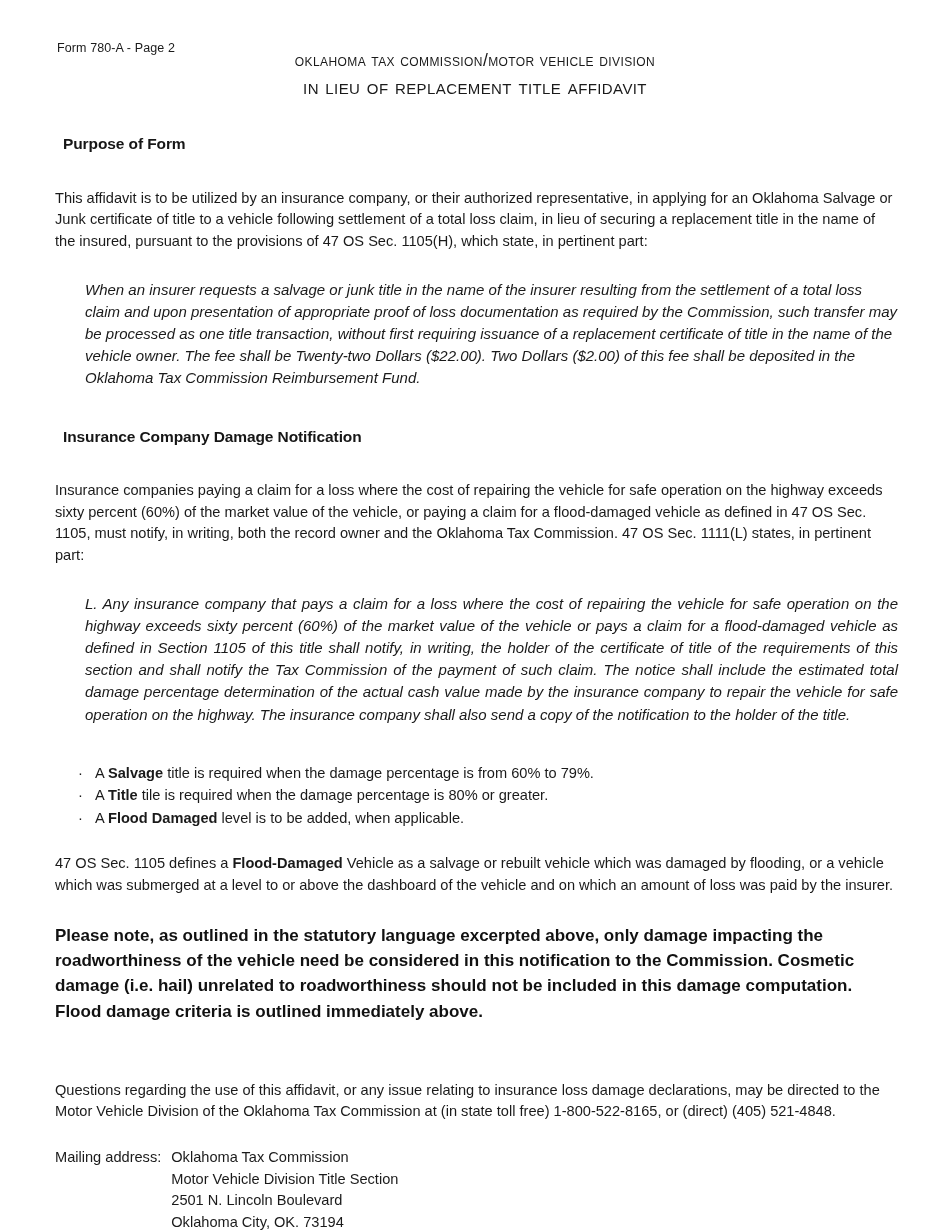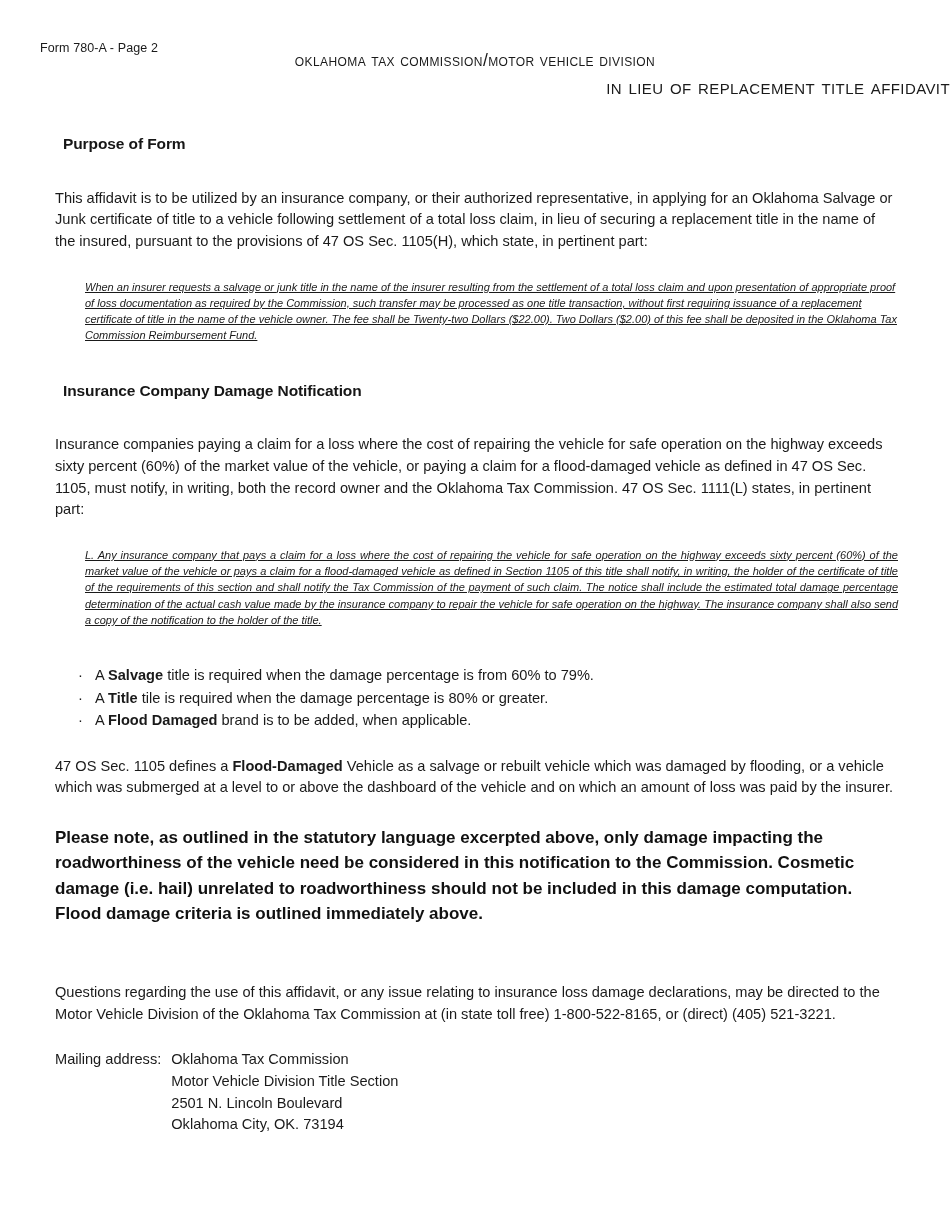--- a/index.html
+++ b/index.html
@@ -18,21 +18,21 @@
     position: relative;
     width: 950px;
     height: 1230px;
     background: #ffffff;
     box-sizing: border-box;
   }
 
   
   .form-id {
     position: absolute;
-    left: 40px;
+    left: 57px;
     top: 41px;
     font-size: 12.5px;
     color: #1a1a1a;
     letter-spacing: 0.1px;
   }
   .title-block {
     position: absolute;
     left: 0;
     top: 49px;
     width: 950px;
@@ -41,21 +41,21 @@
   .title-line {
     font-family: "Liberation Sans", sans-serif;
     font-weight: normal;
     color: #1a1a1a;
     letter-spacing: 0.4px;
     line-height: 1.28;
     white-space: nowrap;
   }
   .title-line.t1 { font-size: 17.5px; font-variant: small-caps; text-transform: lowercase; }
   .title-line.t1::first-letter { font-size: 1em; }
-  .title-line.t2 { font-size: 22px; font-variant: small-caps; text-transform: lowercase; margin-top: 2px; text-align: right; }
+  .title-line.t2 { font-size: 22px; font-variant: small-caps; text-transform: lowercase; margin-top: 2px; }
 
   
   .content {
     position: absolute;
     left: 55px;
     top: 127px;
     width: 843px;
   }
   h2.section-head {
     font-size: 15.5px;
@@ -67,27 +67,26 @@
     letter-spacing: -0.1px;
   }
   p.body-text {
     font-size: 14.6px;
     line-height: 1.485;
     margin: 0;
     color: #1a1a1a;
     text-align: left;
   }
   p.quote {
-    font-size: 11px;
+    font-size: 15px;
     font-style: italic;
     line-height: 1.48;
     margin: 0 12px 0 30px;
     width: 813px;
     color: #1a1a1a;
-    text-decoration: underline;
   }
   p.quote.justify { text-align: justify; text-justify: inter-word; }
   p.bold-note {
     font-size: 17px;
     font-weight: bold;
     line-height: 1.485;
     margin: 0;
     color: #111;
   }
   ul.rules {
@@ -163,36 +162,36 @@
     <div class="sp-12"></div>
 
     <ul class="rules">
       <li>
         <span class="dot">·</span><span>A </span><b>Salvage</b><span> title is required when the damage percentage is from 60% to 79%.</span>
       </li>
       <li>
         <span class="dot">·</span><span>A </span><b>Title</b><span> tile is required when the damage percentage is 80% or greater.</span>
       </li>
       <li>
-        <span class="dot">·</span><span>A </span><b>Flood Damaged</b><span> brand is to be added, when applicable.</span>
+        <span class="dot">·</span><span>A </span><b>Flood Damaged</b><span> level is to be added, when applicable.</span>
       </li>
     </ul>
 
     <div class="sp-24"></div>
 
     <p class="body-text"><span>47 OS Sec. 1105 defines a </span><b>Flood-Damaged</b><span> Vehicle as a salvage or rebuilt vehicle which was damaged by flooding, or a vehicle which was submerged at a level to or above the dashboard of the vehicle and on which an amount of loss was paid by the insurer.</span></p>
 
     <div class="sp-26"></div>
 
     <p class="bold-note">Please note, as outlined in the statutory language excerpted above, only damage impacting the roadworthiness of the vehicle need be considered in this notification to the Commission. Cosmetic damage (i.e. hail) unrelated to roadworthiness should not be included in this damage computation. Flood damage criteria is outlined immediately above.</p>
 
     <div class="sp-30"></div>
 
     <div class="sp-26"></div>
-    <p class="body-text">Questions regarding the use of this affidavit, or any issue relating to insurance loss damage declarations, may be directed to the Motor Vehicle Division of the Oklahoma Tax Commission at (in state toll free) 1-800-522-8165, or (direct) (405) 521-3221.</p>
+    <p class="body-text">Questions regarding the use of this affidavit, or any issue relating to insurance loss damage declarations, may be directed to the Motor Vehicle Division of the Oklahoma Tax Commission at (in state toll free) 1-800-522-8165, or (direct) (405) 521-4848.</p>
 
     <div class="sp-24"></div>
 
     <table class="addr-table">
       <tbody>
           <tr>
         <td class="addr-label">Mailing address:</td>
         <td>
           <div>Oklahoma Tax Commission</div>
           <div>Motor Vehicle Division Title Section</div>

